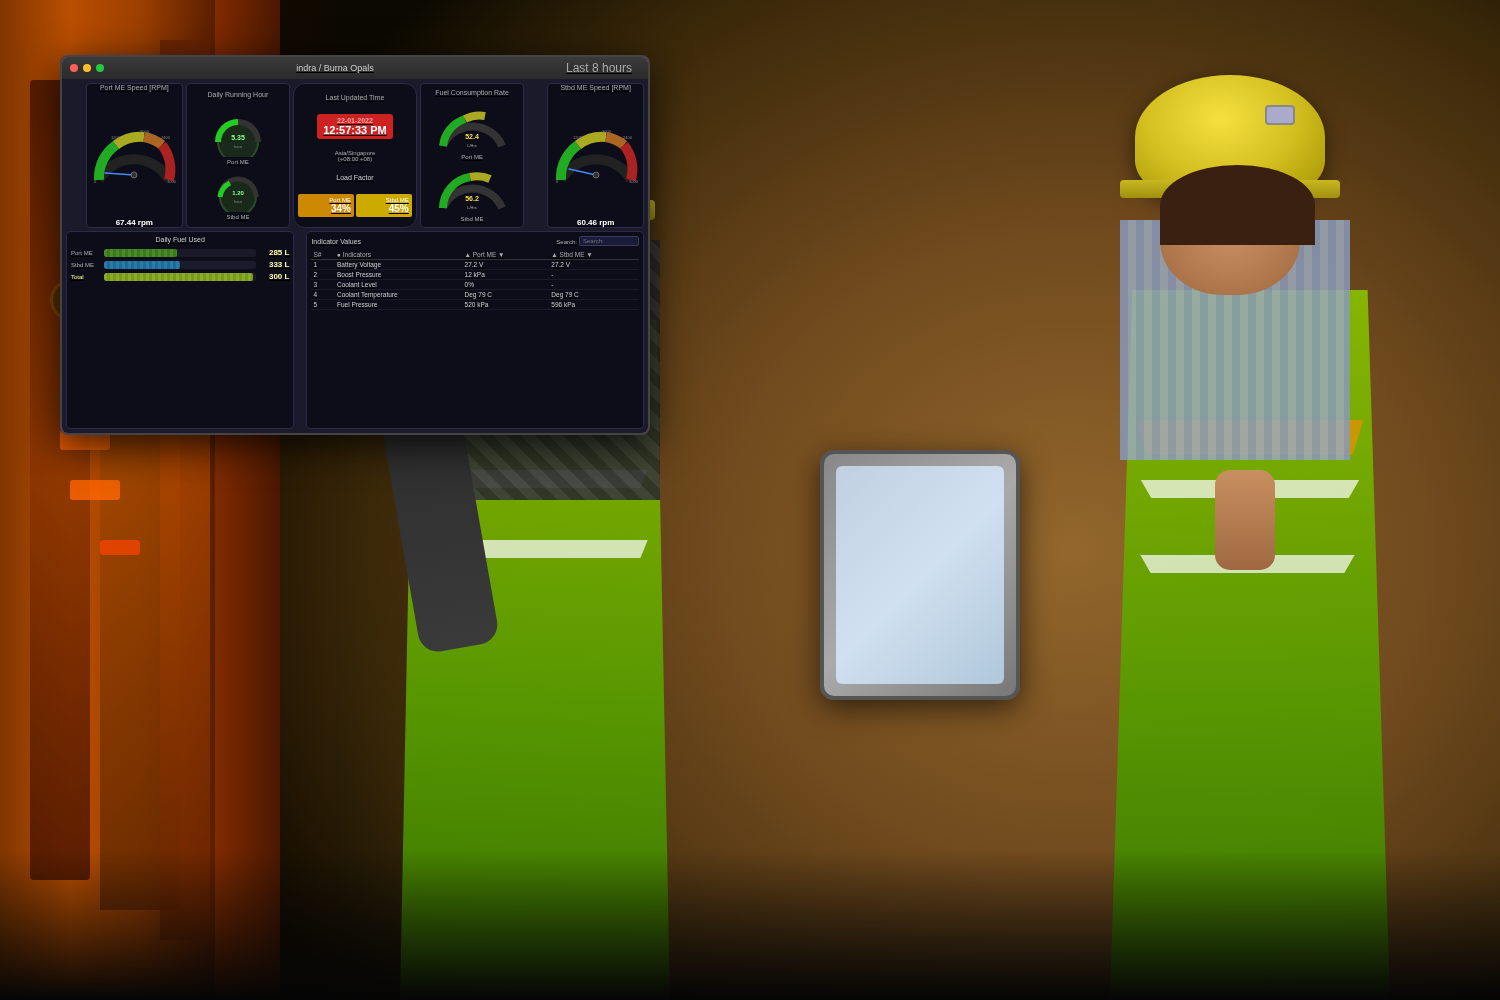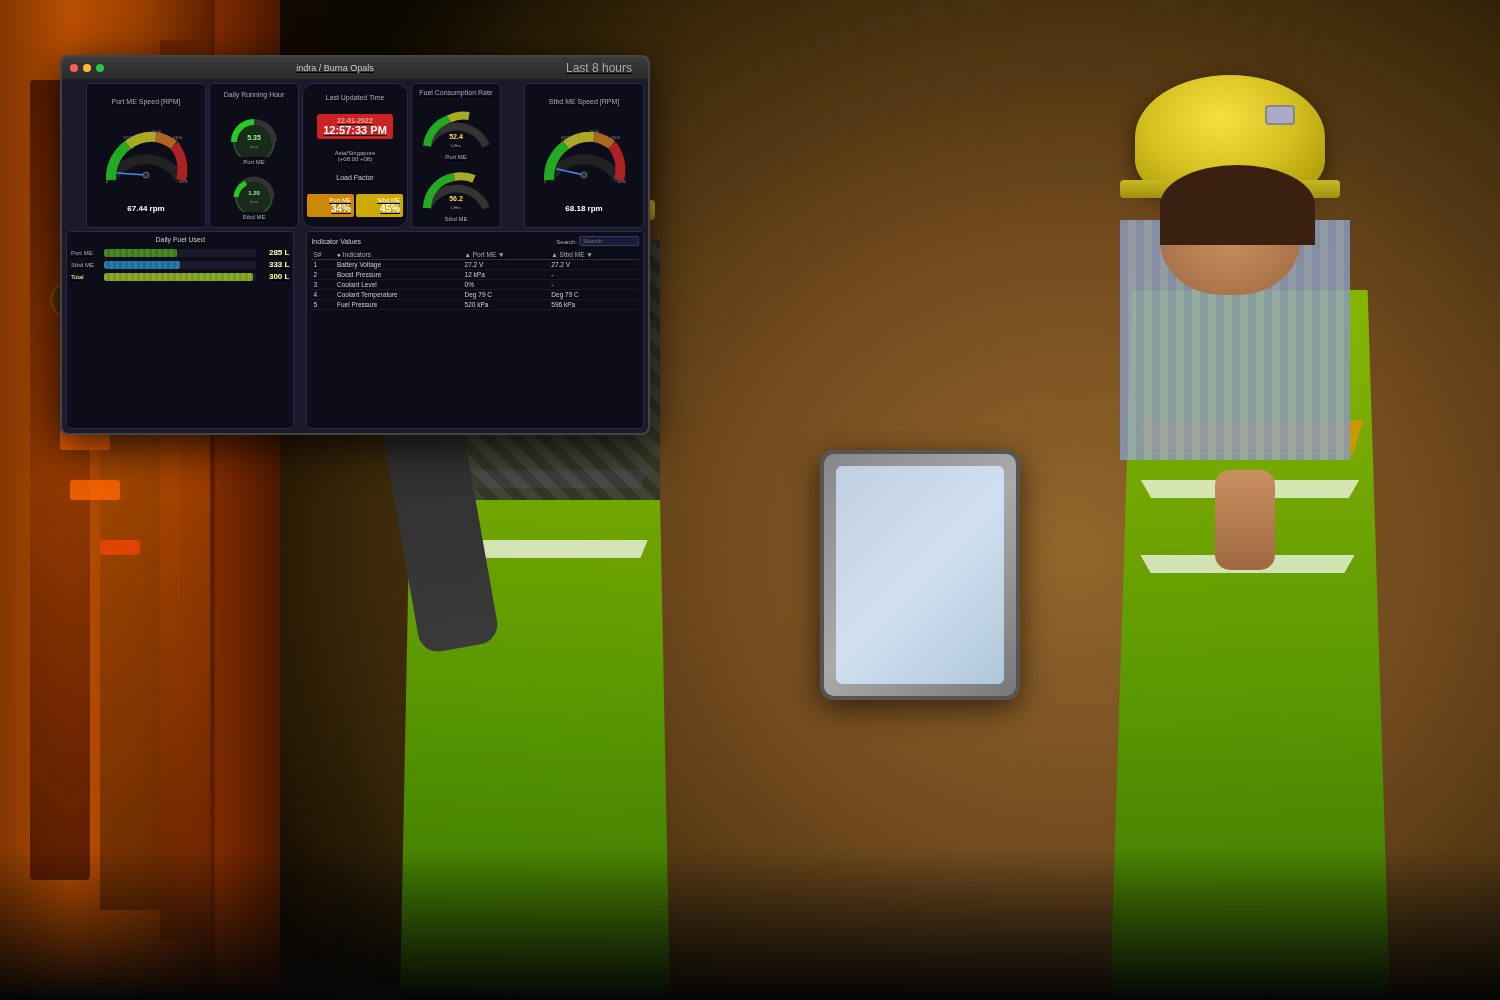--- a/index.html
+++ b/index.html
@@ -61,21 +61,21 @@
     .gauge-row {
       display: flex;
       gap: 3px;
       height: 145px;
     }
 
     .gauge-panel {
       background: #0d0d1a;
       border: 1px solid #2a2a4a;
       border-radius: 4px;
-      padding: 14px;
+      padding: 0;
       flex: 1;
       display: flex;
       flex-direction: column;
       align-items: center;
       margin-left: 20px;
     }
 
     .panel-title {
       color: #aaa;
       font-size: 7px;
@@ -468,21 +468,21 @@
 
             <line x1="45" y1="50" x2="18" y2="44" stroke="#4488ff" stroke-width="1.5" stroke-linecap="round"></line>
             <circle cx="45" cy="50" r="3" fill="#333" stroke="#aaa" stroke-width="0.5"></circle>
             <text x="5" y="58" fill="#888" font-size="4">0</text>
             <text x="22" y="14" fill="#888" font-size="4">1200</text>
             <text x="51" y="8" fill="#888" font-size="4">2000</text>
             <text x="72" y="14" fill="#888" font-size="4">2400</text>
             <text x="78" y="58" fill="#888" font-size="4">3000</text>
           </svg>
         </div>
-        <div class="gauge-value">68.18 rpm</div>
+        <div class="gauge-value">60.46 rpm</div>
       </div>
     </div>
 
     <div class="bottom-row">
 
       <div class="fuel-used-panel">
         <div class="panel-title" style="color:#ccc;font-size:7px;">Daily Fuel Used</div>
 
         <div class="fuel-bar-row">
           <span class="fuel-bar-label">Port ME</span>

